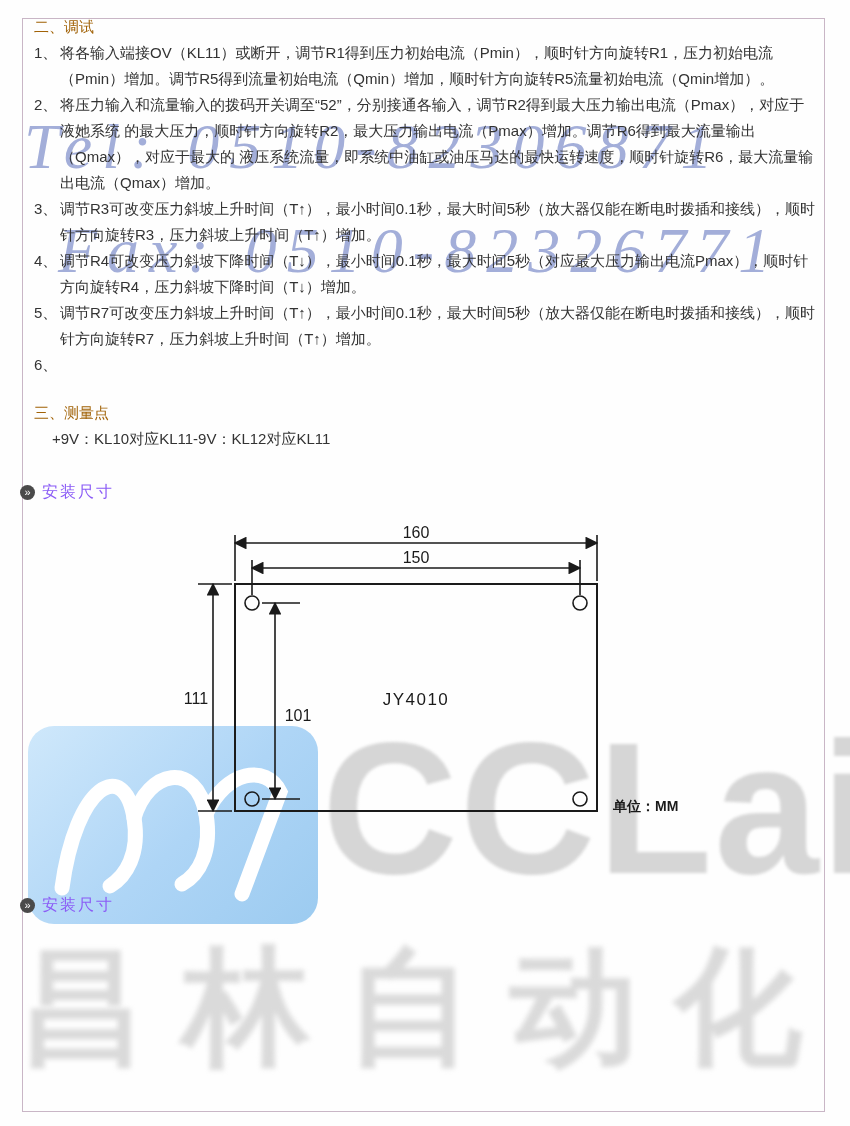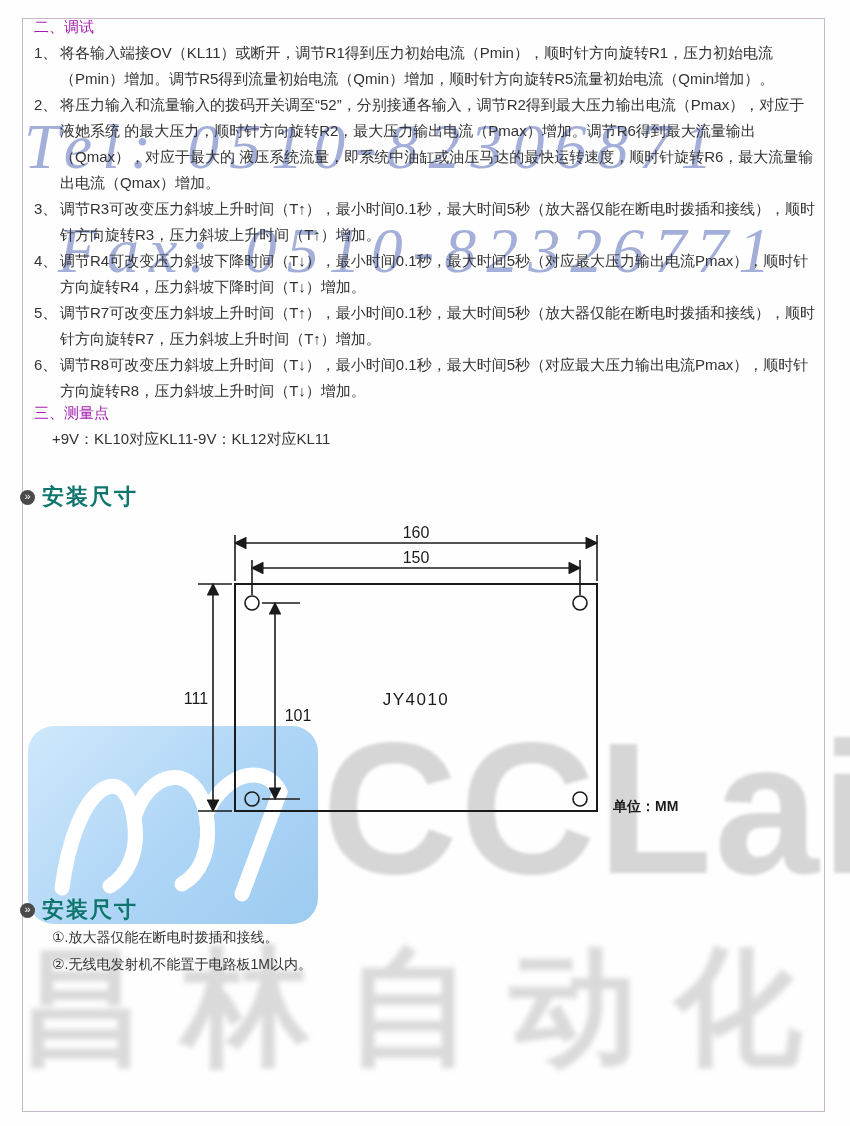--- a/index.html
+++ b/index.html
@@ -17,28 +17,28 @@
     color:#d6d6d6;filter:blur(1.5px);z-index:1;letter-spacing:2px;
     font-family:"Liberation Sans",sans-serif;}
   .wm-brand-cn{left:18px;top:922px;font-weight:bold;font-size:128px;
     color:#dadada;filter:blur(2.5px);z-index:1;letter-spacing:36px;}
   .logo-chip{position:absolute;left:28px;top:726px;width:290px;height:198px;
     border-radius:26px;background:linear-gradient(135deg,#cfe8fb 0%,#aed5f6 55%,#9ccbf0 100%);
     z-index:1;}
   
   .flow{position:absolute;z-index:2;color:#333;}
   .sec-debug{left:34px;top:14px;width:782px;font-size:15px;line-height:26px;}
-  .sec-title{margin:0;font-size:15px;font-weight:normal;color:#a21caf;}
+  .sec-title{margin:0;font-size:15px;font-weight:normal;color:#a16207;}
   .num-item{position:relative;padding-left:26px;}
   .num-item .num{position:absolute;left:0;top:0;}
   .sec-measure{left:34px;top:400px;width:770px;font-size:15px;line-height:26px;}
   .sec-measure .ind{padding-left:18px;}
   .head{left:20px;top:482px;display:flex;align-items:center;gap:7px;}
   .head2{left:20px;top:895px;display:flex;align-items:center;gap:7px;}
-  .head .txt,.head2 .txt{font-size:22px;font-weight:bold;color:#0f766e;letter-spacing:2px;}
+  .head .txt,.head2 .txt{font-size:16px;font-weight:normal;color:#8b5cf6;letter-spacing:2px;}
   .bullet{width:15px;height:15px;border-radius:50%;background:#4a4a4a;color:#fff;
     display:flex;align-items:center;justify-content:center;font-size:11px;line-height:1;
     padding-bottom:1px;box-sizing:border-box;}
   .notes{left:52px;top:924px;width:740px;font-size:14px;line-height:27px;color:#333;}
   .footer{position:absolute;z-index:2;right:34px;top:1140px;font-size:10px;
     color:#a6a2a6;letter-spacing:1px;text-align:right;}
   
   .drawing{position:absolute;left:180px;top:523px;z-index:2;}
   .drawing text{font-family:"Liberation Sans","DejaVu Sans",sans-serif;fill:#1a1a1a;}
 </style>
@@ -80,21 +80,20 @@
     <div class="num-item">
       <span class="num">4、</span>
       <span>调节R4可改变压力斜坡下降时间（T↓），最小时间0.1秒，最大时间5秒（对应最大压力输出电流Pmax），顺时针方向旋转R4，压力斜坡下降时间（T↓）增加。</span>
     </div>
     <div class="num-item">
       <span class="num">5、</span>
       <span>调节R7可改变压力斜坡上升时间（T↑），最小时间0.1秒，最大时间5秒（放大器仅能在断电时拨插和接线），顺时针方向旋转R7，压力斜坡上升时间（T↑）增加。</span>
     </div>
     <div class="num-item">
       <span class="num">6、</span>
-      <span>调节R8可改变压力斜坡上升时间（T↓），最小时间0.1秒，最大时间5秒（对应最大压力输出电流Pmax），顺时针方向旋转R8，压力斜坡上升时间（T↓）增加。</span>
     </div>
   </div>
 
   <div class="flow sec-measure">
     <p class="sec-title">三、测量点</p>
     <div class="ind">+9V：KL10对应KL11-9V：KL12对应KL11</div>
   </div>
 
   <div class="flow head">
     <span class="bullet">»</span>
@@ -138,20 +137,16 @@
     <text x="118" y="198" font-size="16" text-anchor="middle">101</text>
     <text x="236" y="182" font-size="17" text-anchor="middle" letter-spacing="1.5">JY4010</text>
     <text x="433" y="288" font-size="14" font-weight="bold">单位：MM</text>
   </svg>
 
   <div class="flow head2">
     <span class="bullet">»</span>
     <span class="txt">安装尺寸</span>
   </div>
 
-  <div class="flow notes">
-    <div>①.放大器仅能在断电时拨插和接线。</div>
-    <div>②.无线电发射机不能置于电路板1M以内。</div>
-  </div>
 
   <div class="footer">无锡市昌林自动化科技</div>
 
 </div>
 
 </body></html>

